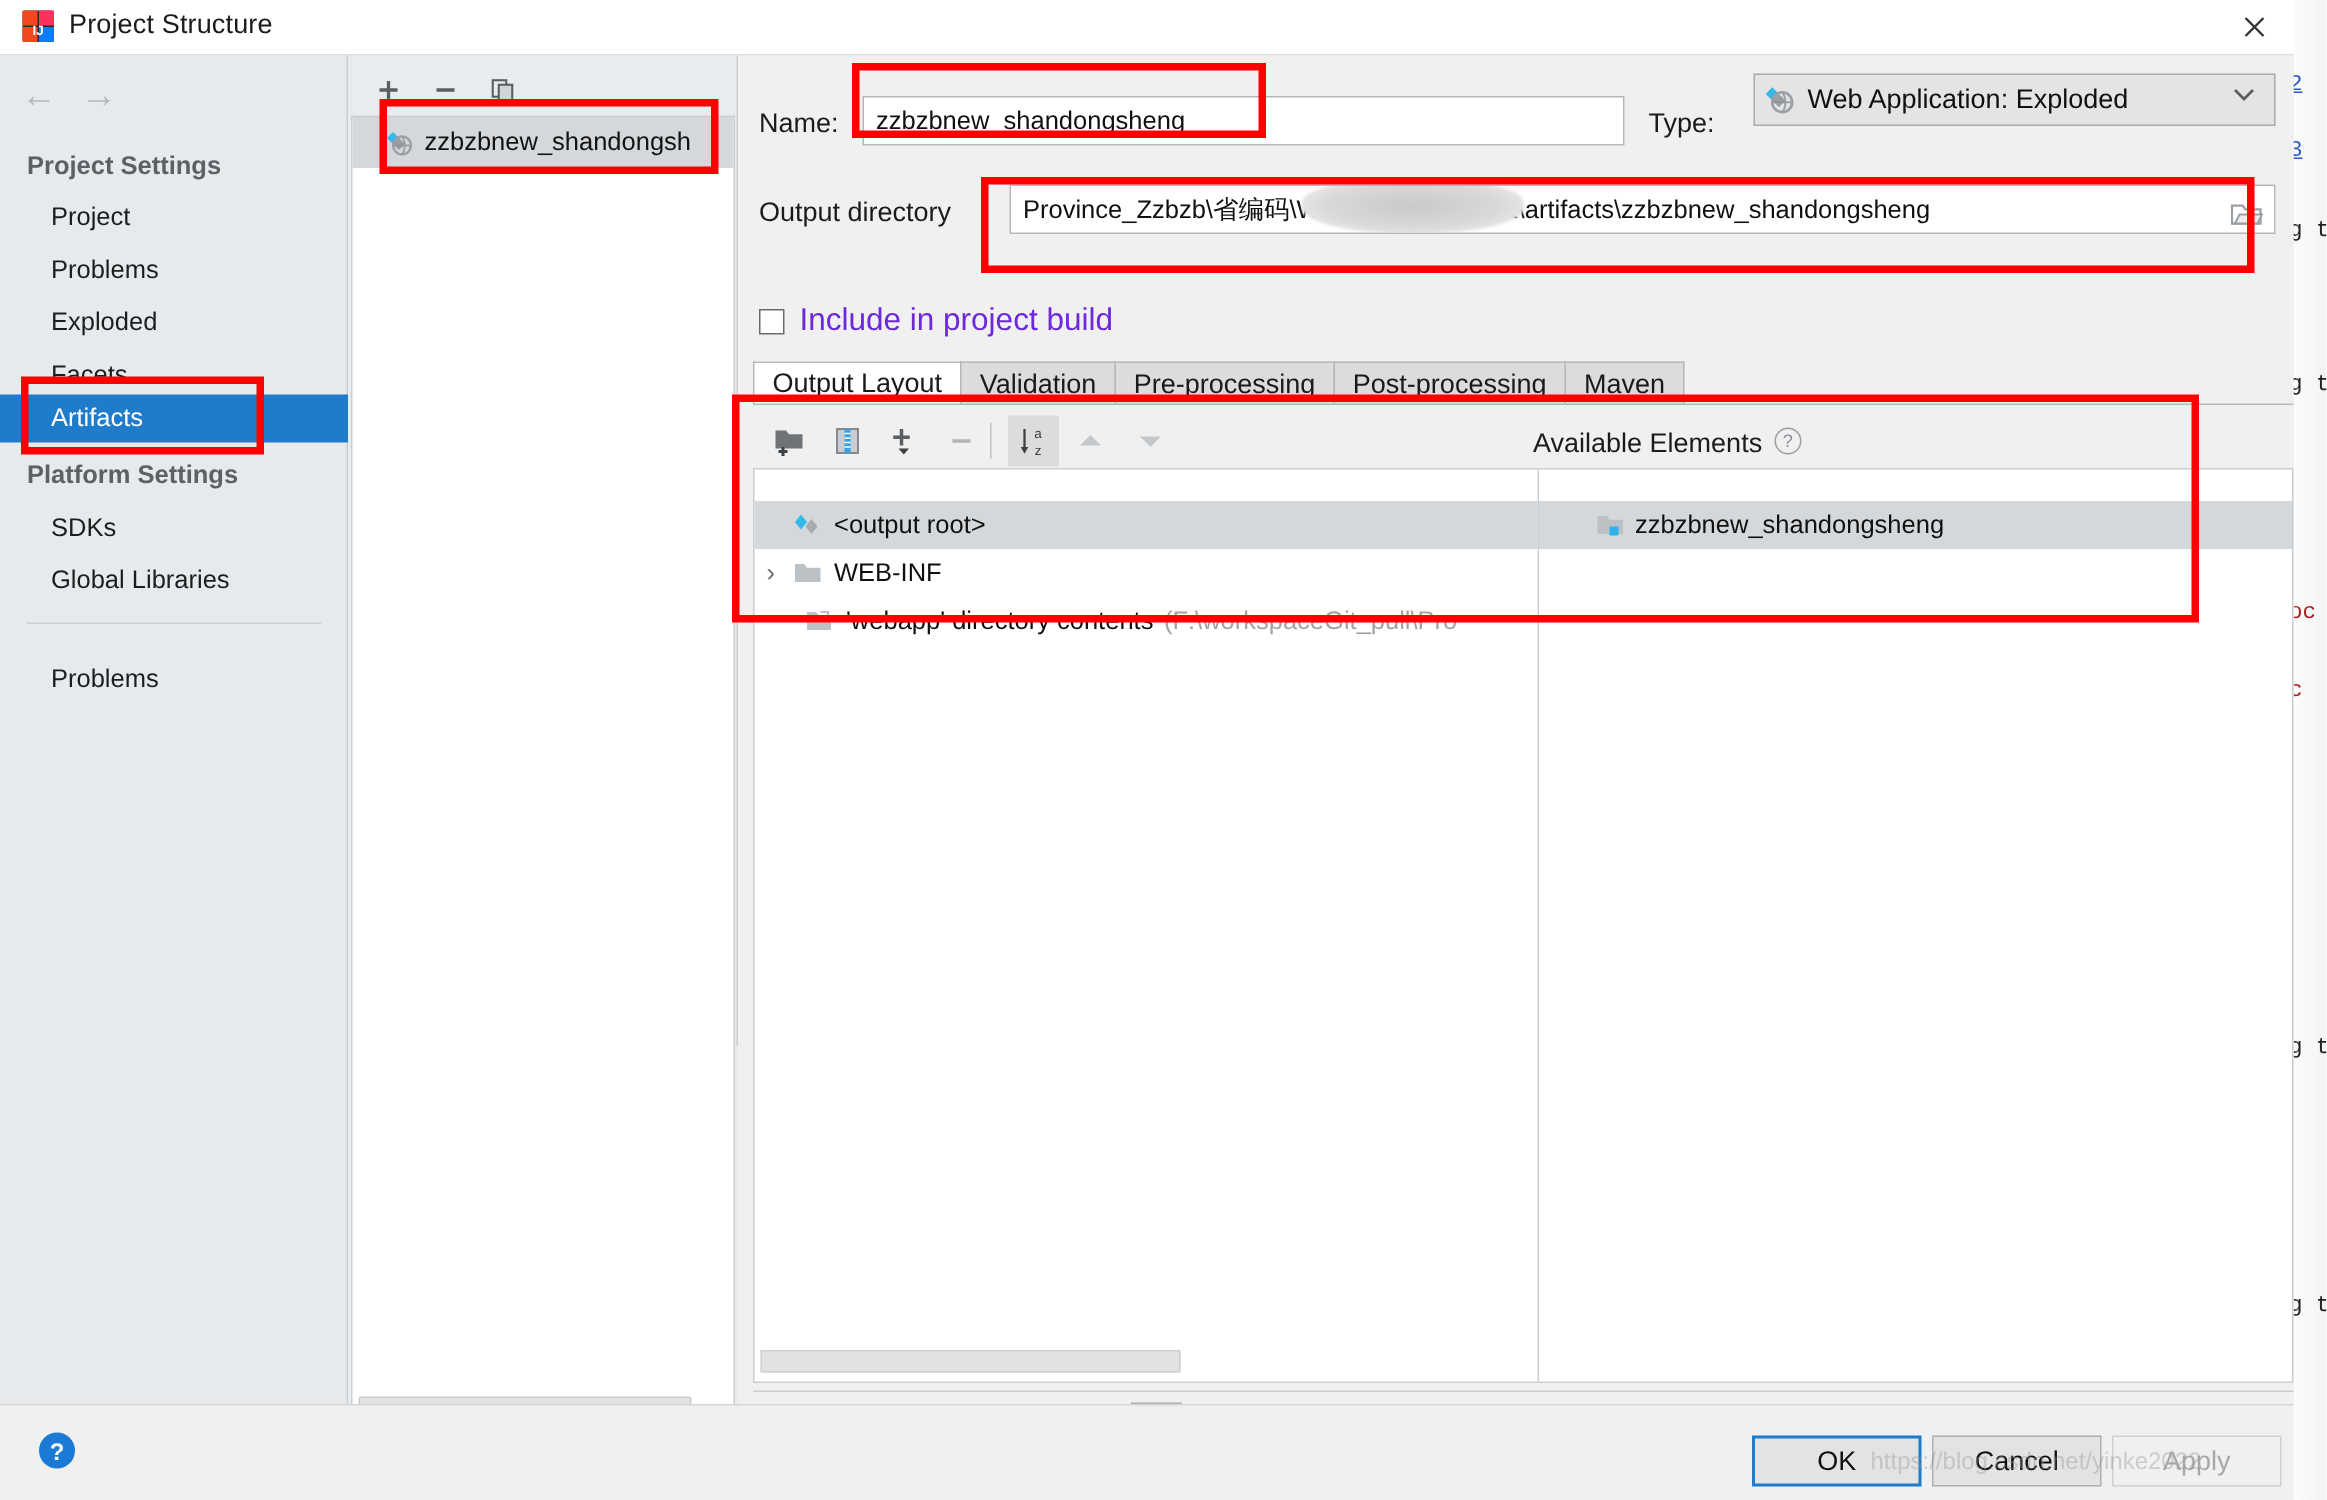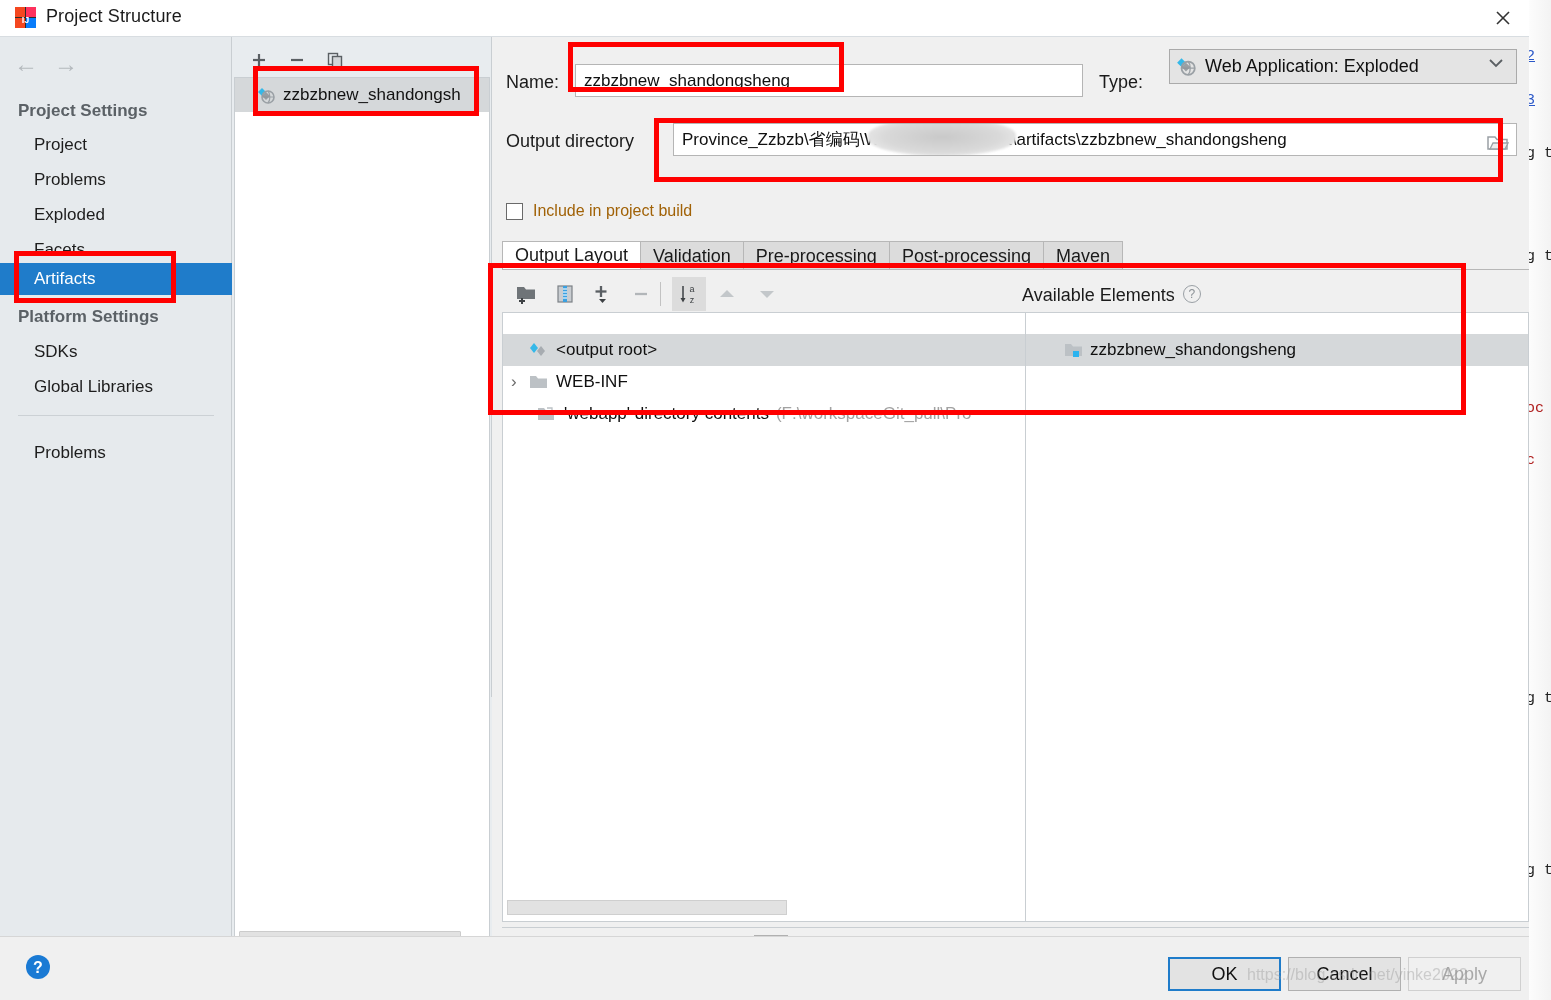--- a/index.html
+++ b/index.html
@@ -171,21 +171,21 @@
   .combo-caret { position: absolute; right: 12px; top: 8px; color: #5a5f63; font-size: 15px; }
 
   .browse-btn {
     position: absolute; right: 4px; top: 5px;
     width: 28px; height: 26px;
     display: flex; align-items: center; justify-content: center;
     cursor: pointer;
   }
 
   
-  .cbox-row { position: absolute; display: flex; align-items: center; font-size: 16px; color: #a16207; cursor: pointer; }
+  .cbox-row { position: absolute; display: flex; align-items: center; font-size: 21px; color: #6d28d9; cursor: pointer; }
   .cbox {
     width: 17px; height: 17px; border: 1px solid #6a6a6a; background: #fff;
     margin-right: 10px; position: relative; flex: 0 0 auto;
   }
   .cbox.checked::after {
     content: ""; position: absolute; left: 4px; top: 0px;
     width: 6px; height: 11px; border: solid #1b1b1b;
     border-width: 0 2px 2px 0; transform: rotate(42deg);
   }
 

